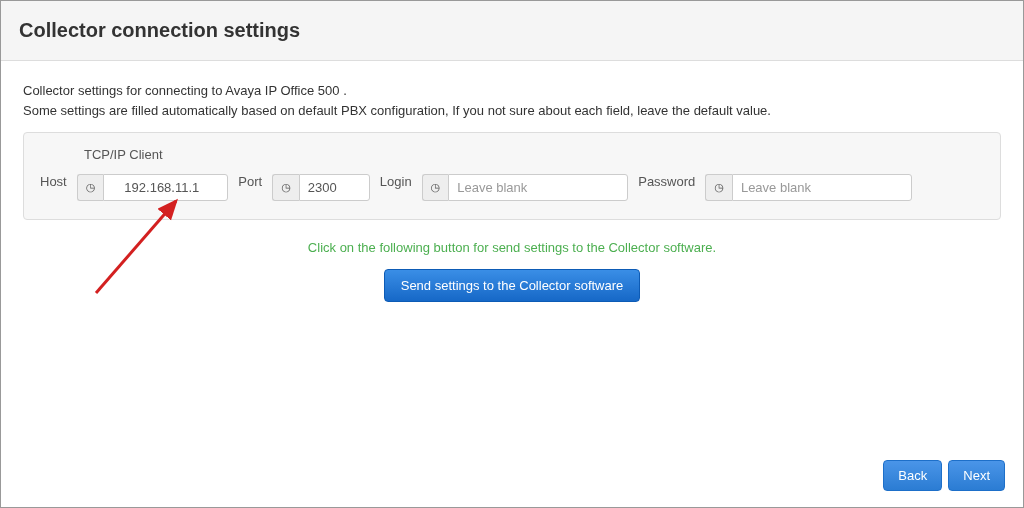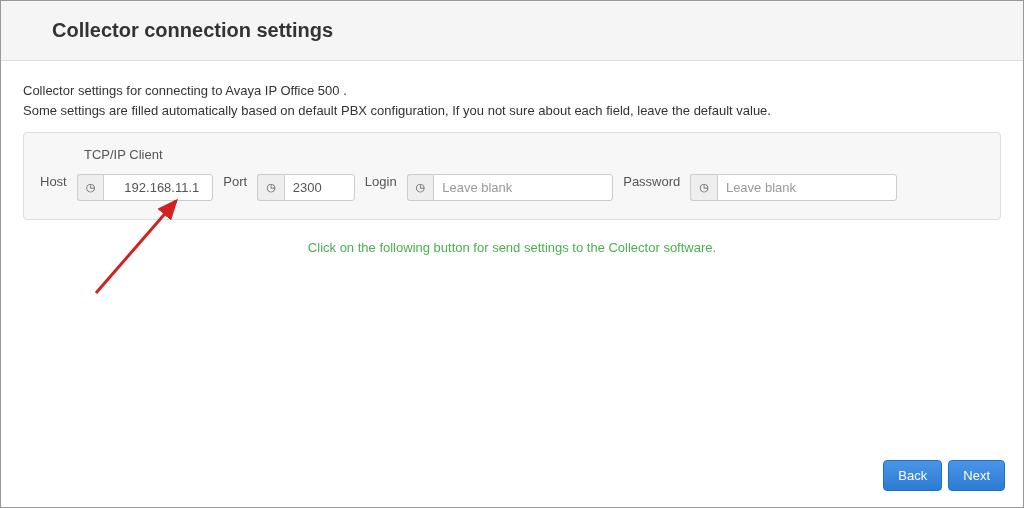--- a/index.html
+++ b/index.html
@@ -17,21 +17,20 @@
     }
     .header {
       background: #f5f5f5;
       border-bottom: 1px solid #ddd;
       padding: 18px 18px;
     }
     .header h1 {
       font-size: 20px;
       font-weight: bold;
       color: #333;
-      margin-left: 33px;
     }
     .content {
       padding: 20px 22px;
     }
     .description {
       font-size: 13px;
       color: #333;
       line-height: 1.5;
       margin-bottom: 12px;
     }
@@ -79,21 +78,21 @@
       border-radius: 0 3px 3px 0;
       padding: 5px 8px;
       font-size: 13px;
       color: #555;
       background: #fff;
       outline: none;
     }
     .text-input::placeholder {
       color: #999;
     }
-    .host-input { width: 110px; padding-left: 20px; }
+    .host-input { width: 125px; padding-left: 20px; }
     .port-input { width: 71px; }
     .login-input { width: 180px; }
     .password-input { width: 180px; }
     .hint {
       text-align: center;
       color: #4caf50;
       font-size: 13px;
       margin-top: 20px;
     }
     .send-button-wrap {
@@ -170,20 +169,23 @@
       <span class="field-label">Password</span>
       <div class="input-group">
         <span class="input-addon">◷</span>
         <input type="text" class="text-input password-input" placeholder="Leave blank" style="">
       </div>
     </div>
   </div>
 
   <div class="hint">Click on the following button for send settings to the Collector software.</div>
 
+  <div class="send-button-wrap">
+    <button class="send-button">Send settings to the Collector software</button>
+  </div>
 </div>
 
 <svg class="arrow-svg" width="120" height="110">
   <defs>
     <marker id="arrowhead" markerWidth="8" markerHeight="8" refX="6" refY="3" orient="auto">
       <polygon points="0 0, 7 3, 0 6" fill="#d32020"></polygon>
     </marker>
   </defs>
   <line x1="15" y1="100" x2="95" y2="8" stroke="#d32020" stroke-width="3" marker-end="url(#arrowhead)"></line>
 </svg>

